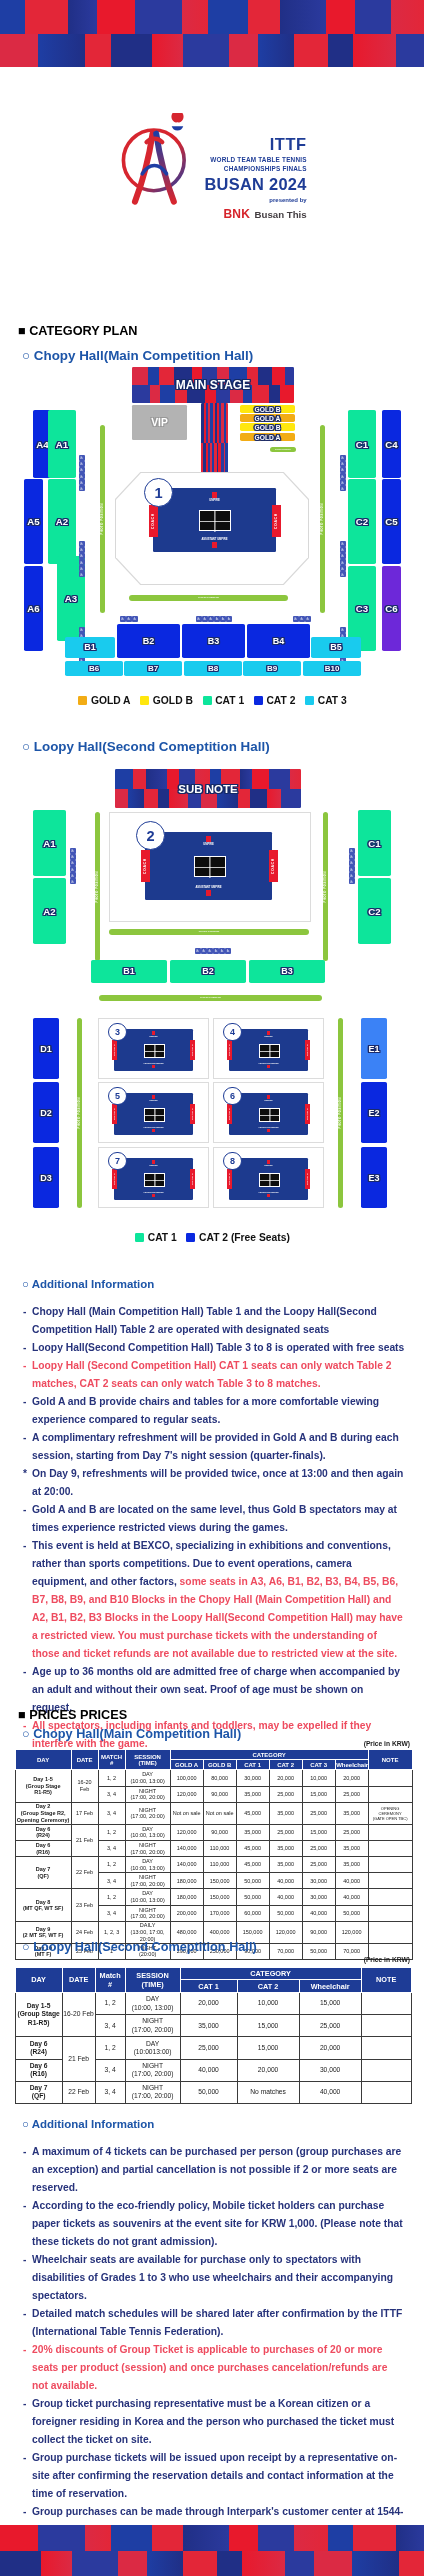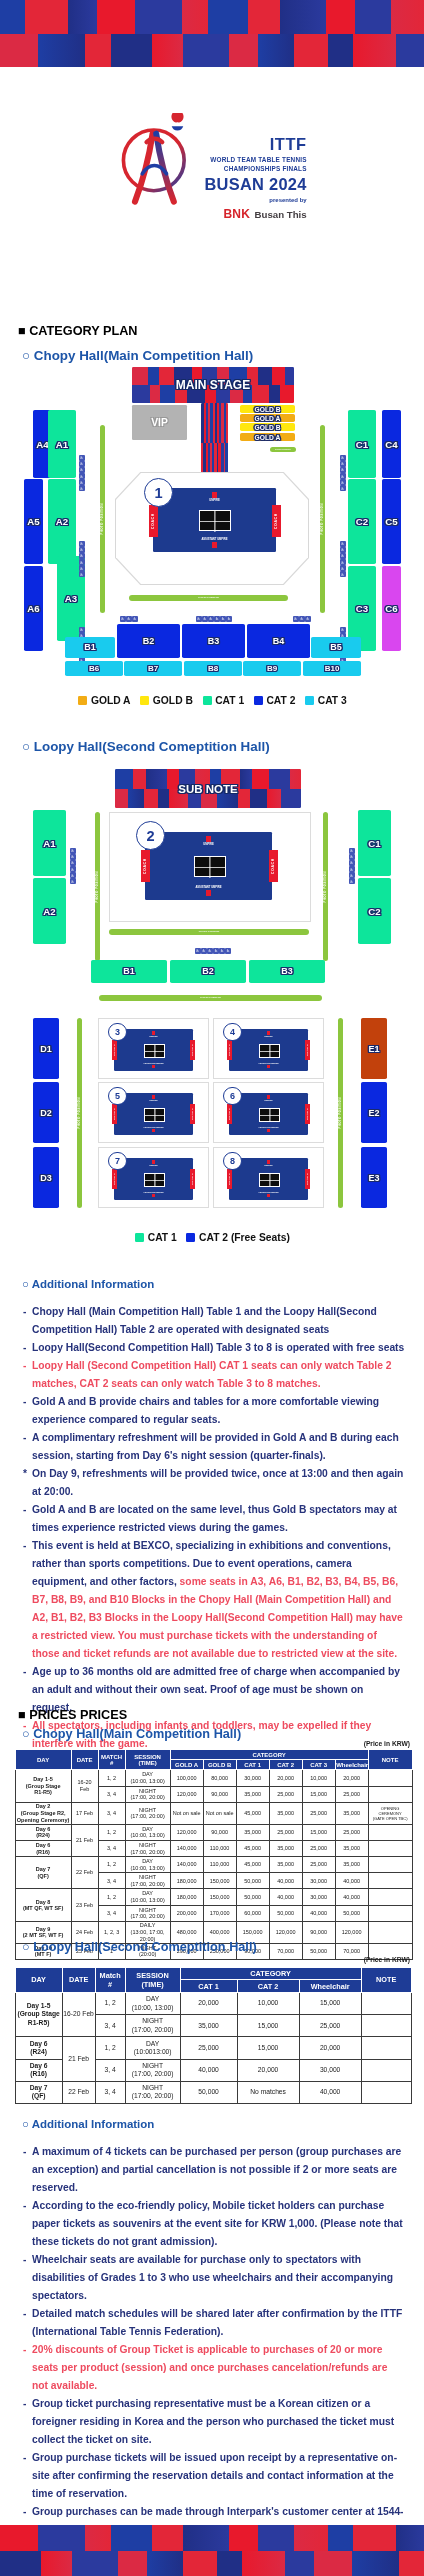--- a/index.html
+++ b/index.html
@@ -230,21 +230,21 @@
       <div class="seat" style="position: absolute; left: 27px; top: 46px; width: 28px; height: 68px; background: rgb(13, 229, 155); font-size: 9.7px;">A1</div>
       <div class="seat" style="position: absolute; left: 327px; top: 46px; width: 28px; height: 68px; background: rgb(13, 229, 155); font-size: 9.7px;">C1</div>
       <div class="seat" style="position: absolute; left: 361px; top: 46px; width: 19px; height: 68px; background: rgb(10, 40, 224); font-size: 9.7px;">C4</div>
       <div class="seat" style="position: absolute; left: 3px; top: 115px; width: 19px; height: 85px; background: rgb(10, 40, 224); font-size: 9.7px;">A5</div>
       <div class="seat" style="position: absolute; left: 27px; top: 115px; width: 28px; height: 85px; background: rgb(13, 229, 155); font-size: 9.7px;">A2</div>
       <div class="seat" style="position: absolute; left: 327px; top: 115px; width: 28px; height: 85px; background: rgb(13, 229, 155); font-size: 9.7px;">C2</div>
       <div class="seat" style="position: absolute; left: 361px; top: 115px; width: 19px; height: 85px; background: rgb(10, 40, 224); font-size: 9.7px;">C5</div>
       <div class="seat" style="position: absolute; left: 3px; top: 202px; width: 19px; height: 85px; background: rgb(10, 40, 224); font-size: 9.7px;">A6</div>
       <div class="seat" style="position: absolute; left: 27px; top: 192px; width: 28px; height: 85px; background: rgb(13, 229, 155); font-size: 9.7px; margin-left: 9px;">A3</div>
       <div class="seat" style="position: absolute; left: 327px; top: 202px; width: 28px; height: 85px; background: rgb(13, 229, 155); font-size: 9.7px;">C3</div>
-      <div class="seat" style="position: absolute; left: 361px; top: 202px; width: 19px; height: 85px; background: #d946ef; font-size: 9.7px;">C6</div>
+      <div class="seat" style="position: absolute; left: 361px; top: 202px; width: 19px; height: 85px; background: #6d28d9; font-size: 9.7px;">C6</div>
       <div class="wcv" style="position: absolute; left: 58px; top: 91px; width: 5.5px; height: 36px;">
         <span class="wc">♿</span>
         <span class="wc">♿</span>
         <span class="wc">♿</span>
         <span class="wc">♿</span>
         <span class="wc">♿</span>
         <span class="wc">♿</span>
       </div>
       <div class="wcv" style="position: absolute; left: 319px; top: 91px; width: 5.5px; height: 36px;">
         <span class="wc">♿</span>
@@ -566,21 +566,21 @@
         <div class="coach" style="position: absolute; left: 12.5px; top: 21px; width: 5.3px; height: 19.6px;">
           <span style="font-size: 2.4px;">COACH</span>
         </div>
         <div class="coach" style="position: absolute; left: 91px; top: 21px; width: 5.3px; height: 19.6px;">
           <span style="font-size: 2.4px;">COACH</span>
         </div>
       </div>
       <div class="seat" style="position: absolute; left: 12px; top: 252px; width: 26px; height: 61px; background: rgb(10, 40, 224); font-size: 9px;">D1</div>
       <div class="seat" style="position: absolute; left: 12px; top: 316px; width: 26px; height: 61px; background: rgb(10, 40, 224); font-size: 9px;">D2</div>
       <div class="seat" style="position: absolute; left: 12px; top: 381px; width: 26px; height: 61px; background: rgb(10, 40, 224); font-size: 9px;">D3</div>
-      <div class="seat" style="position: absolute; left: 340px; top: 252px; width: 26px; height: 61px; background: #c2410c; font-size: 9px;">E1</div>
+      <div class="seat" style="position: absolute; left: 340px; top: 252px; width: 26px; height: 61px; background: #3b82f6; font-size: 9px;">E1</div>
       <div class="seat" style="position: absolute; left: 340px; top: 316px; width: 26px; height: 61px; background: rgb(10, 40, 224); font-size: 9px;">E2</div>
       <div class="seat" style="position: absolute; left: 340px; top: 381px; width: 26px; height: 61px; background: rgb(10, 40, 224); font-size: 9px;">E3</div>
       <div class="vstrip" style="position: absolute; left: 56px; top: 252px; width: 4.9px; height: 190px;">
         <span class="vtext">PHOTO POSITION</span>
       </div>
       <div class="vstrip" style="position: absolute; left: 317px; top: 252px; width: 4.9px; height: 190px;">
         <span class="vtext">PHOTO POSITION</span>
       </div>
     </div>
   <div id="legend2" class="legend" style="top:1232px">
@@ -607,21 +607,21 @@
       <div class="info-item">
         <span class="mk c-red">-</span>
         <div class="tx"><span class="c-red">Loopy Hall (Second Competition Hall) CAT 1 seats can only watch Table 2 matches, CAT 2 seats can only watch Table 3 to 8 matches.</span></div>
       </div>
       <div class="info-item">
         <span class="mk c-navy">-</span>
         <div class="tx"><span class="c-navy">Gold A and B provide chairs and tables for a more comfortable viewing experience compared to regular seats.</span></div>
       </div>
       <div class="info-item">
         <span class="mk c-navy">-</span>
-        <div class="tx"><span class="c-navy">A complimentary refreshment will be provided in Gold A and B during each session, starting from Day 6's night session (quarter-finals).</span></div>
+        <div class="tx"><span class="c-navy">A complimentary refreshment will be provided in Gold A and B during each session, starting from Day 7's night session (quarter-finals).</span></div>
       </div>
       <div class="info-item">
         <span class="mk c-navy">*</span>
         <div class="tx"><span class="c-navy">On Day 9, refreshments will be provided twice, once at 13:00 and then again at 20:00.</span></div>
       </div>
       <div class="info-item">
         <span class="mk c-navy">-</span>
         <div class="tx"><span class="c-navy">Gold A and B are located on the same level, thus Gold B spectators may at times experience restricted views during the games.</span></div>
       </div>
       <div class="info-item">

